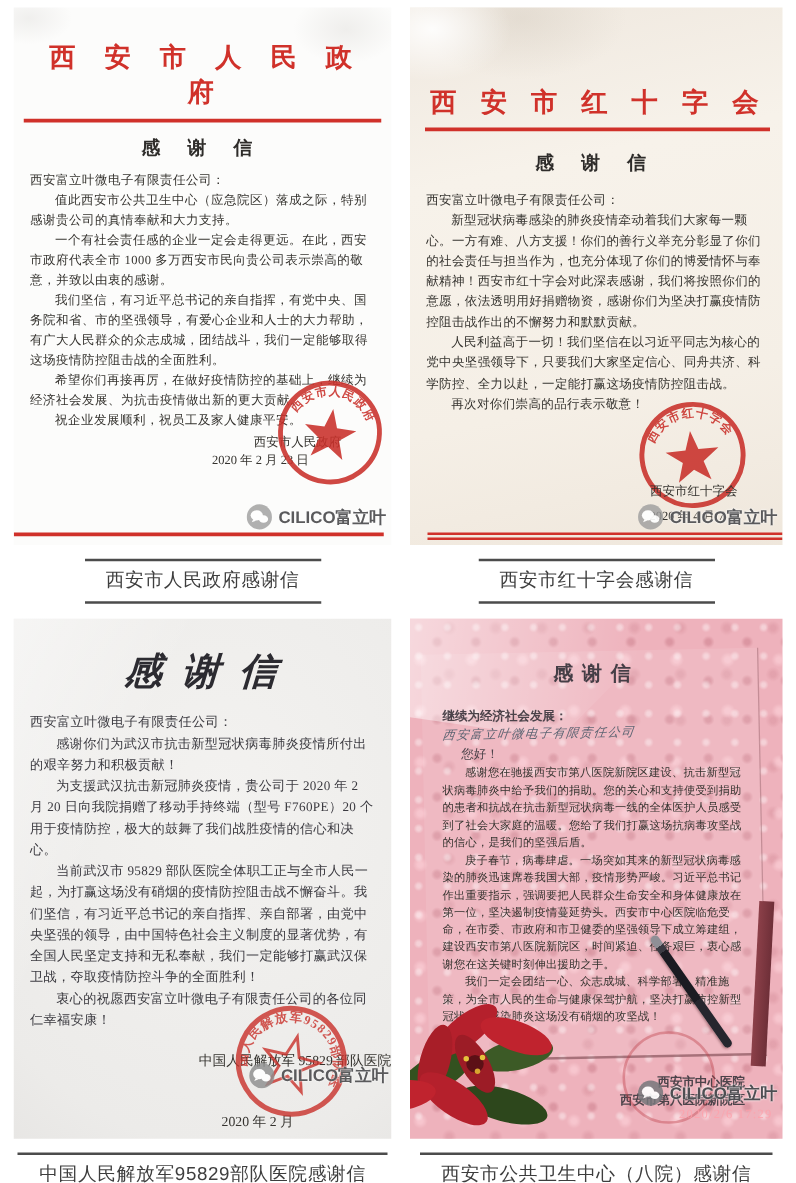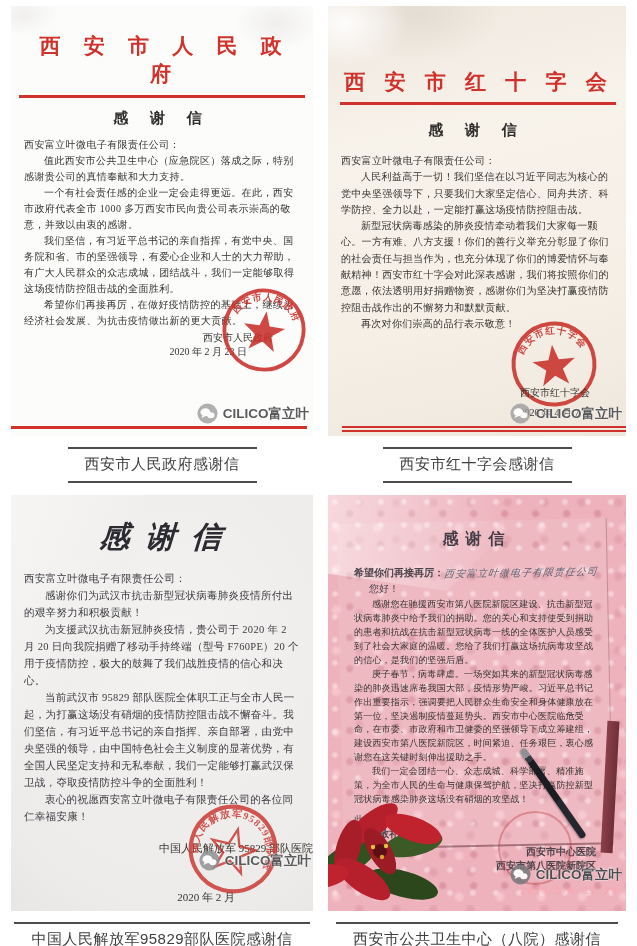--- a/index.html
+++ b/index.html
@@ -101,21 +101,21 @@
 
   
   .watermark { position:absolute; display:flex; align-items:center; gap:5px; }
   .wm-r1 { right:4px; bottom:12px; }
   .wm-pla { right:2px; bottom:40px; }
   .wm-phc { right:4px; bottom:26px; }
   .wm-logo { width:21px; height:21px; flex:0 0 auto; opacity:.92; }
   .wm-text { font-family:"Liberation Sans", sans-serif; font-size:13.5px; font-weight:bold;
     color:#5a5a5c; text-shadow:0 0 2px rgba(255,255,255,.9), 0 0 1px rgba(255,255,255,.9); }
   .phc .wm-text { color:#4e4e52; }
-  .photo-ts { position:absolute; right:8px; bottom:14px; font-family:Liberation Mono, monospace;
+  .photo-ts { position:absolute; right:8px; bottom:14px; font-family:Liberation Serif, serif;
     font-size:10px; color:rgba(255,160,170,.8); letter-spacing:1px; }
 
   
   .caption { text-align:center; margin-top:11px; }
   .caption-inner { display:inline-block; border-top:2px solid #4c4c4c; border-bottom:2px solid #4c4c4c;
     padding:6px 17px 7px 17px; font-family:"Liberation Sans", sans-serif;
     font-size:15px; color:#3e3e3e; letter-spacing:.5px; }
 </style>
 </head>
 <body>
@@ -127,20 +127,21 @@
       <div class="photo ph-row1 gov">
         <div class="org-title">西 安 市 人 民 政 府</div>
         <div class="red-rule"></div>
         <div class="letter-title">感 谢 信</div>
         <div class="body-text gov-body">
           <p class="salutation">西安富立叶微电子有限责任公司：</p>
           <p>值此西安市公共卫生中心（应急院区）落成之际，特别感谢贵公司的真情奉献和大力支持。</p>
           <p>一个有社会责任感的企业一定会走得更远。在此，西安市政府代表全市 1000 多万西安市民向贵公司表示崇高的敬意，并致以由衷的感谢。</p>
           <p>我们坚信，有习近平总书记的亲自指挥，有党中央、国务院和省、市的坚强领导，有爱心企业和人士的大力帮助，有广大人民群众的众志成城，团结战斗，我们一定能够取得这场疫情防控阻击战的全面胜利。</p>
           <p>希望你们再接再厉，在做好疫情防控的基础上，继续为经济社会发展、为抗击疫情做出新的更大贡献。</p>
+          <p>祝企业发展顺利，祝员工及家人健康平安。</p>
         </div>
         <div class="sig-block gov-sig">
           <div>西安市人民政府</div>
           <div class="date">2020 年 2 月 23 日</div>
           <svg class="seal gov-seal" viewBox="0 0 100 100">
             <defs>
                 <path id="arc-gov" d="M 13,62 A 38,38 0 1 1 87,62" fill="none"></path>
               </defs>
             <circle class="seal-ring" cx="50" cy="50" r="46"></circle>
             <polygon class="seal-star" points="50,28 55.9,45.2 74.1,45.5 59.5,56.4 64.9,73.8 50,63.4 35.1,73.8 40.5,56.4 25.9,45.5 44.1,45.2"></polygon>
@@ -163,22 +164,22 @@
       </figcaption>
     </figure>
 
     <figure class="cell">
       <div class="photo ph-row1 rc">
         <div class="org-title">西 安 市 红 十 字 会</div>
         <div class="red-rule"></div>
         <div class="letter-title">感 谢 信</div>
         <div class="body-text rc-body">
           <p class="salutation">西安富立叶微电子有限责任公司：</p>
+          <p>新型冠状病毒感染的肺炎疫情牵动着我们大家每一颗心。一方有难、八方支援！你们的善行义举充分彰显了你们的社会责任与担当作为，也充分体现了你们的博爱情怀与奉献精神！西安市红十字会对此深表感谢，我们将按照你们的意愿，依法透明用好捐赠物资，感谢你们为坚决打赢疫情防控阻击战作出的不懈努力和默默贡献。</p>
           <p>人民利益高于一切！我们坚信在以习近平同志为核心的党中央坚强领导下，只要我们大家坚定信心、同舟共济、科学防控、全力以赴，一定能打赢这场疫情防控阻击战。</p>
-          <p>新型冠状病毒感染的肺炎疫情牵动着我们大家每一颗心。一方有难、八方支援！你们的善行义举充分彰显了你们的社会责任与担当作为，也充分体现了你们的博爱情怀与奉献精神！西安市红十字会对此深表感谢，我们将按照你们的意愿，依法透明用好捐赠物资，感谢你们为坚决打赢疫情防控阻击战作出的不懈努力和默默贡献。</p>
           <p>再次对你们崇高的品行表示敬意！</p>
         </div>
         <div class="sig-block rc-sig">
           <svg class="seal rc-seal" viewBox="0 0 100 100">
             <defs>
                 <path id="arc-rc" d="M 13,62 A 38,38 0 1 1 87,62" fill="none"></path>
               </defs>
             <circle class="seal-ring" cx="50" cy="50" r="46"></circle>
             <polygon class="seal-star" points="50,28 55.9,45.2 74.1,45.5 59.5,56.4 64.9,73.8 50,63.4 35.1,73.8 40.5,56.4 25.9,45.5 44.1,45.2"></polygon>
             <text class="seal-arc"><textPath href="#arc-rc" startOffset="50%" text-anchor="middle">西安市红十字会</textPath></text>
@@ -239,21 +240,21 @@
       </figcaption>
     </figure>
 
     <figure class="cell">
       <div class="photo ph-row2 phc">
         <div class="phc-sheet"></div>
         <div class="phc-glare"></div>
         <div class="phc-content">
           <div class="phc-title">感谢信</div>
           <div class="phc-sal">
-            <span>希望你们再接再厉：</span><span class="hand-name">西安富立叶微电子有限责任公司</span>
+            <span>继续为经济社会发展：</span><span class="hand-name">西安富立叶微电子有限责任公司</span>
           </div>
           <div class="phc-greet">您好！</div>
           <div class="body-text phc-body">
             <p>感谢您在驰援西安市第八医院新院区建设、抗击新型冠状病毒肺炎中给予我们的捐助。您的关心和支持使受到捐助的患者和抗战在抗击新型冠状病毒一线的全体医护人员感受到了社会大家庭的温暖。您给了我们打赢这场抗病毒攻坚战的信心，是我们的坚强后盾。</p>
             <p>庚子春节，病毒肆虐。一场突如其来的新型冠状病毒感染的肺炎迅速席卷我国大部，疫情形势严峻。习近平总书记作出重要指示，强调要把人民群众生命安全和身体健康放在第一位，坚决遏制疫情蔓延势头。西安市中心医院临危受命，在市委、市政府和市卫健委的坚强领导下成立筹建组，建设西安市第八医院新院区，时间紧迫、任务艰巨，衷心感谢您在这关键时刻伸出援助之手。</p>
             <p>我们一定会团结一心、众志成城、科学部署、精准施策，为全市人民的生命与健康保驾护航，坚决打赢防控新型冠状病毒感染肺炎这场没有硝烟的攻坚战！</p>
           </div>
           <div class="phc-close">
             <div>此致</div>
             <div class="c2">敬礼</div>

